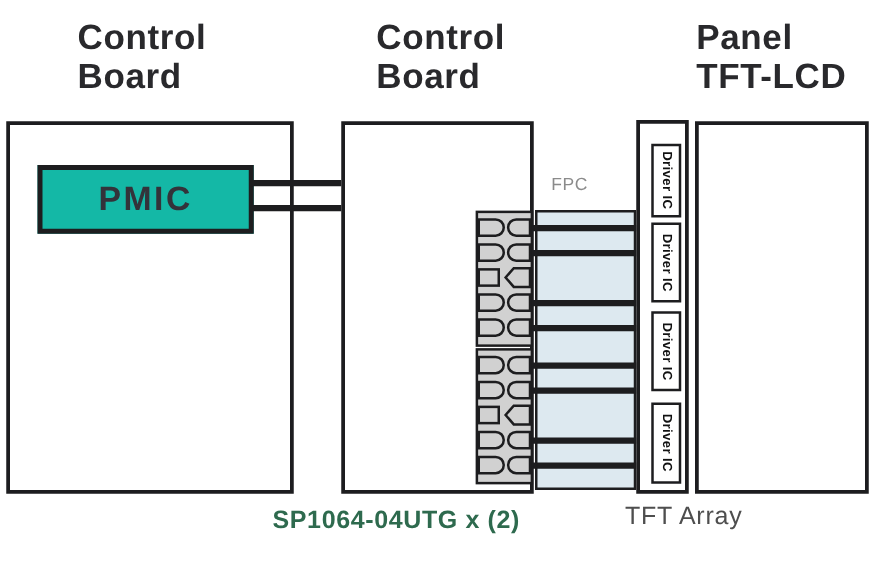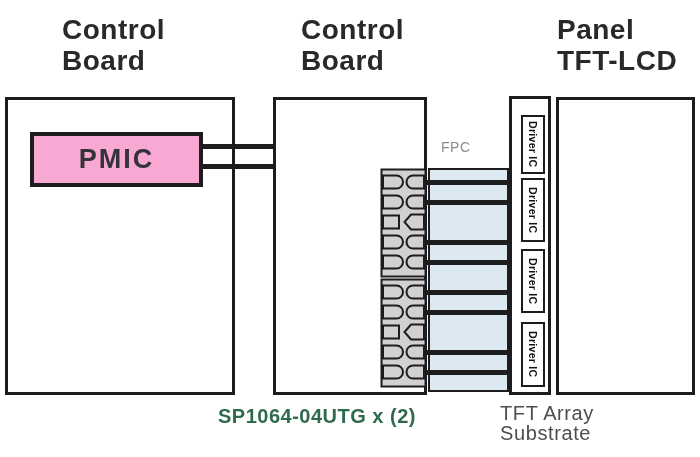--- a/index.html
+++ b/index.html
@@ -17,21 +17,21 @@
     font-family:"Liberation Sans", sans-serif;overflow:hidden;
   }
   .heading{
     position:absolute;font-size:28px;font-weight:bold;color:var(--heading);
     line-height:31px;letter-spacing:.5px;white-space:nowrap;
   }
   .heading span{display:block;}
   .box{position:absolute;border:3px solid var(--ink);background:#fff;box-sizing:border-box;}
   .pmic{
     position:absolute;left:30px;top:132px;width:173px;height:55px;
-    border:4px solid var(--ink);background:#f9a8d4;box-sizing:border-box;
+    border:4px solid var(--ink);background:#14b8a6;box-sizing:border-box;
     display:flex;align-items:center;justify-content:center;
     font-size:27px;font-weight:bold;letter-spacing:2px;color:#33333a;
   }
   .wire{position:absolute;left:200px;width:76px;height:5px;background:var(--ink);}
   .fpc-label{position:absolute;left:441px;top:139px;font-size:14px;color:var(--gray-label);letter-spacing:.5px;}
   .band{
     position:absolute;left:428px;top:168px;width:81px;height:224px;
     background:var(--band);border:2px solid var(--ink);box-sizing:border-box;
   }
   .sig{position:absolute;left:412px;width:98px;height:5px;background:var(--ink);}
@@ -135,16 +135,15 @@
   </div>
   <div class="driver" style="top:322px;height:65px;">
     <span>Driver IC</span>
   </div>
 
   <div class="box" style="left:556px;top:97px;width:139px;height:298px;"></div>
 
   <div class="part-label">SP1064-04UTG x (2)</div>
   <div class="substrate-label">
     <span>TFT Array</span>
-    <span>Substrate</span>
   </div>
 
 </div>
 
 </body></html>

